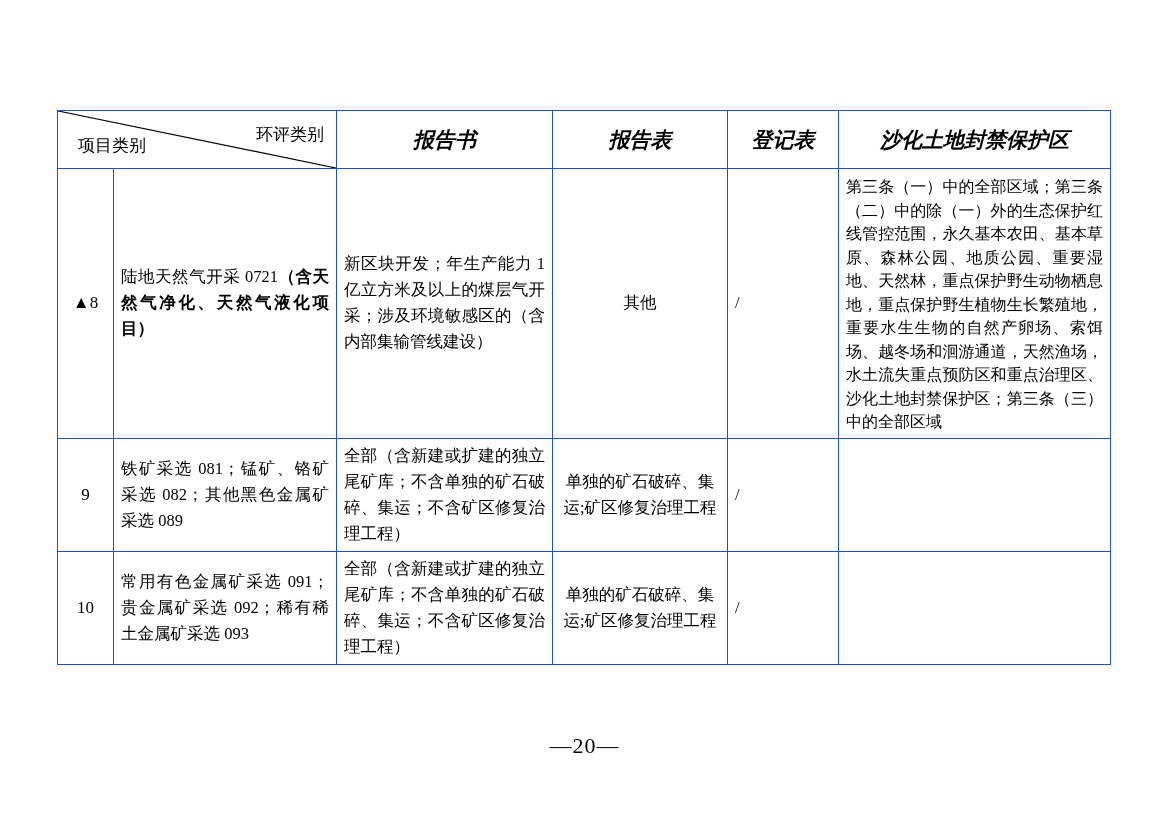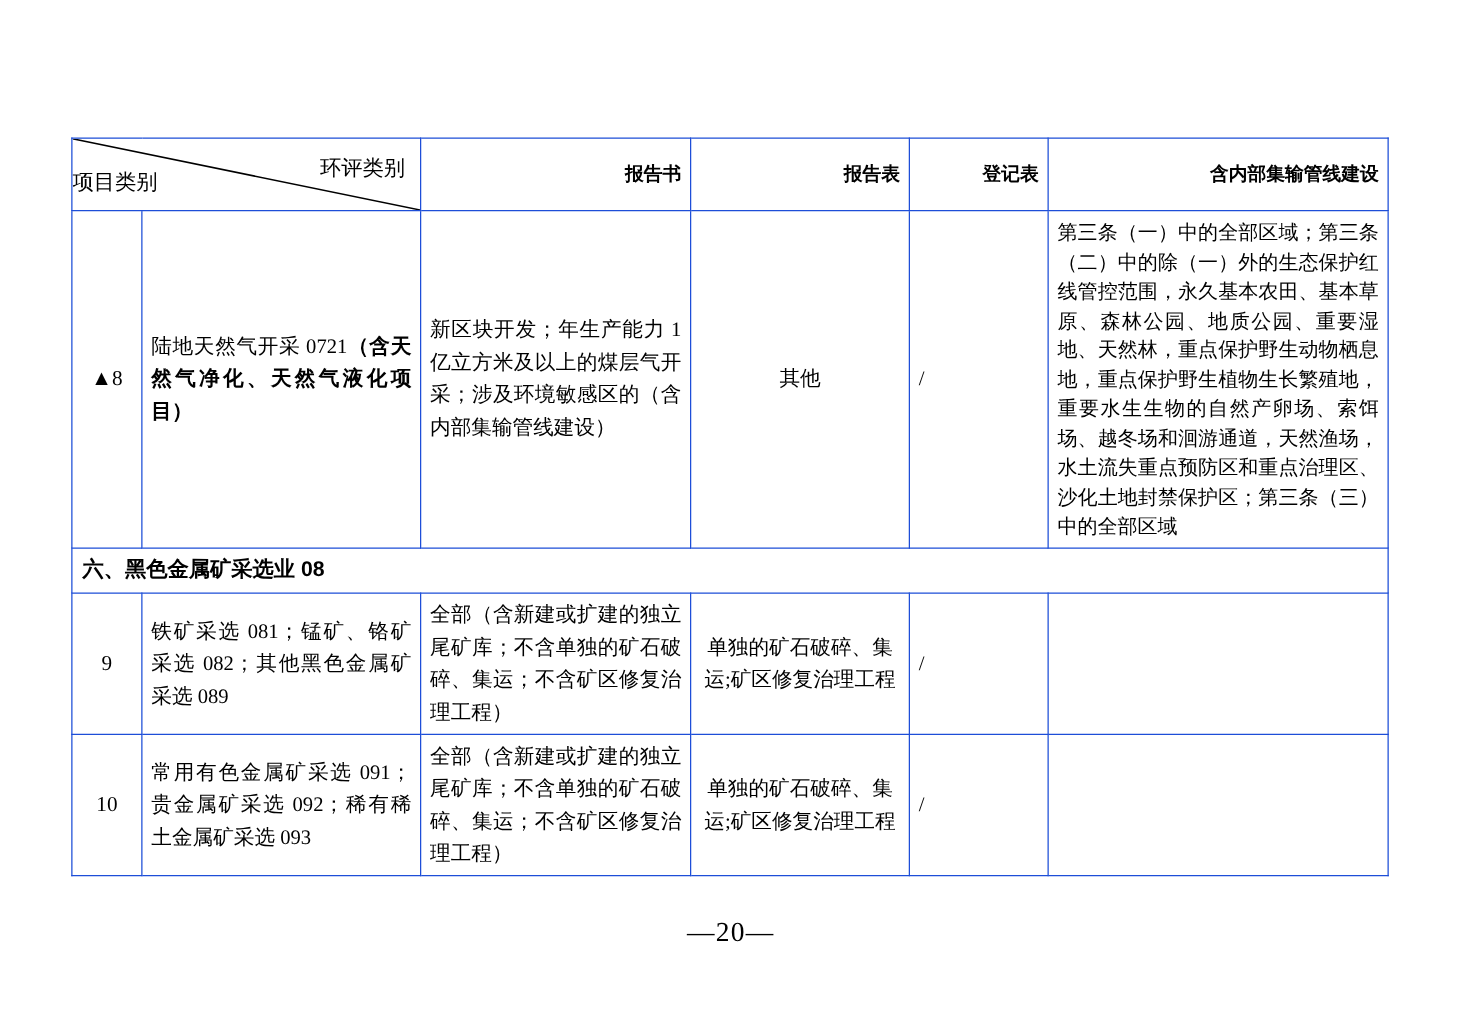--- a/index.html
+++ b/index.html
@@ -19,32 +19,33 @@
     padding: 4px 7px;
     font-size: 16.5px;
     line-height: 26px;
     overflow: hidden;
   }
 
   
   td.th {
     font-family: "Liberation Sans", "DejaVu Sans", sans-serif;
     font-weight: bold;
-    text-align: right;
-    font-size: 15px;
+    text-align: center;
+    font-size: 21px;
     height: 58px;
+    font-style: italic;
   }
   td.diag {
     position: relative;
     padding: 0;
     height: 58px;
   }
   td.diag svg { position: absolute; left: 0; top: 0; width: 100%; height: 100%; display: block; }
   .diag-label-bottom {
-    position: absolute; left: 0; bottom: 9px;
+    position: absolute; left: 20px; bottom: 9px;
     font-size: 17px;
     margin-top: 48px;
   }
   .diag-label-top {
     position: absolute; right: 12px; top: 11px;
     font-size: 17px;
   }
 
   
   td.section-cell {
@@ -104,35 +105,32 @@
     <td class="diag" colspan="2">
       <svg viewBox="0 0 279 58" preserveAspectRatio="none">
         <line x1="0" y1="0" x2="279" y2="58" stroke="#000" stroke-width="1.2"></line>
       </svg>
       <span class="diag-label-top">环评类别</span>
       <span class="diag-label-bottom">项目类别</span>
     </td>
     <td class="th">报告书</td>
     <td class="th">报告表</td>
     <td class="th">登记表</td>
-    <td class="th">含内部集输管线建设</td>
+    <td class="th">沙化土地封禁保护区</td>
   </tr>
 
   <tr class="r-tall">
     <td class="id-cell">▲8</td>
     <td class="cat-cell"><span>陆地天然气开采 0721</span><span class="bold">（含天然气净化、天然气液化项目）</span></td>
     <td class="book-cell">新区块开发；年生产能力 1 亿立方米及以上的煤层气开采；涉及环境敏感区的（含内部集输管线建设）</td>
     <td class="form-cell">其他</td>
     <td class="reg-cell">/</td>
     <td class="meaning-cell">第三条（一）中的全部区域；第三条（二）中的除（一）外的生态保护红线管控范围，永久基本农田、基本草原、森林公园、地质公园、重要湿地、天然林，重点保护野生动物栖息地，重点保护野生植物生长繁殖地，重要水生生物的自然产卵场、索饵场、越冬场和洄游通道，天然渔场，水土流失重点预防区和重点治理区、沙化土地封禁保护区；第三条（三）中的全部区域</td>
   </tr>
 
-  <tr class="r-sec">
-    <td class="section-cell" colspan="6">六、黑色金属矿采选业 08</td>
-  </tr>
 
   <tr class="r-mid">
     <td class="id-cell">9</td>
     <td class="cat-cell">铁矿采选 081；锰矿、铬矿采选 082；其他黑色金属矿采选 089</td>
     <td class="book-cell">全部（含新建或扩建的独立尾矿库；不含单独的矿石破碎、集运；不含矿区修复治理工程）</td>
     <td class="form-cell">单独的矿石破碎、集运;矿区修复治理工程</td>
     <td class="reg-cell">/</td>
     <td class="meaning-cell"></td>
   </tr>
 

